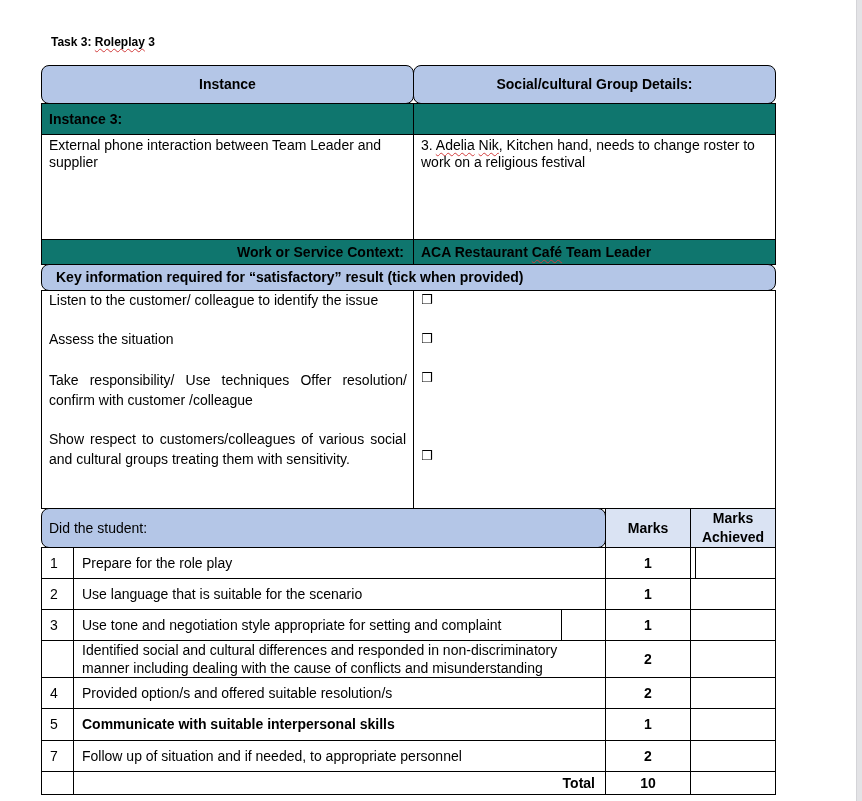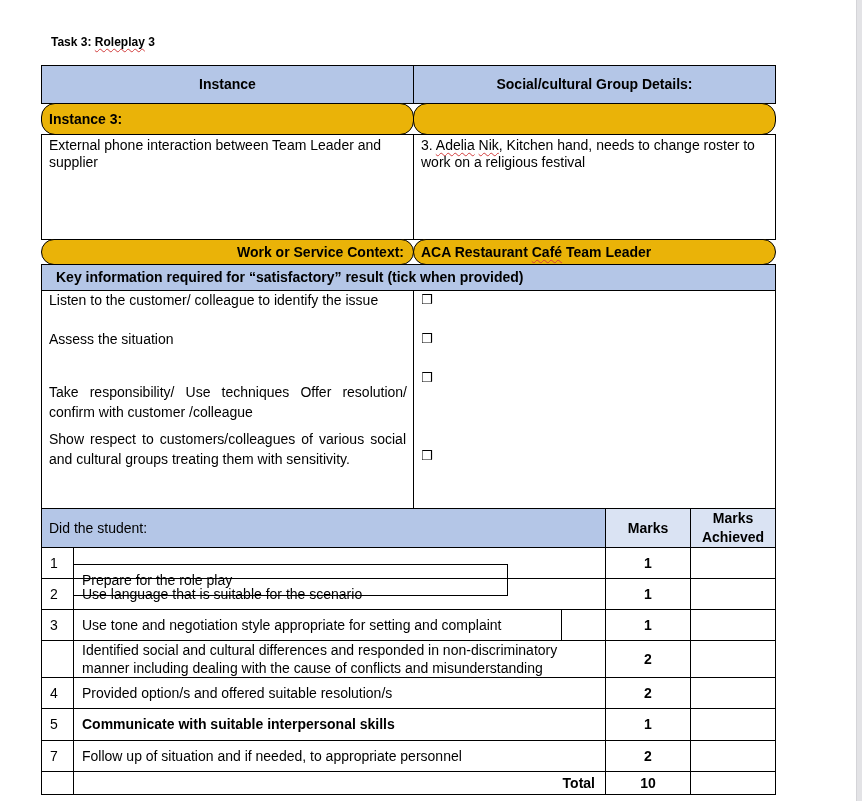--- a/index.html
+++ b/index.html
@@ -9,22 +9,22 @@
   }
   .scrollbar {
     position:absolute; left:856px; top:0; width:6px; height:801px; background:#e3e3e6;
     border-left:1px solid #d4d4d8;
   }
   .title {
     position:absolute; left:51px; top:35px; font-size:12px; font-weight:bold;
   }
   .squiggle { text-decoration: underline wavy #d23c3c; text-decoration-thickness:1px; text-underline-offset:2px; }
   .b { border:1px solid #000; }
-  .hdr { background:#b4c6e7; }
-  .grey { background:#eab308;border-radius:14px; }
+  .hdr { background:#b4c6e7;border-radius:8px; }
+  .grey { background:#0f766e; }
   .lightblue { background:#dae3f3; }
   .cell { position:absolute; box-sizing:border-box; font-size:14px; line-height:17px; }
   .bold { font-weight:bold; }
   .center { display:flex; align-items:center; justify-content:center; text-align:center; }
   .vcenter { display:flex; align-items:center;padding-left:36px; }
   .chk { position:absolute; font-size:13px; line-height:13px; font-family:"DejaVu Sans", sans-serif; }
 </style>
 </head>
 <body>
 
@@ -52,38 +52,38 @@
 
   <div class="cell b" style="left:41px; top:290px; width:373px; height:219px;"></div>
   <div class="cell b" style="left:413px; top:290px; width:363px; height:219px;"></div>
 
   <div class="cell" style="left:49px; top:292px; width:360px;">Listen to the customer/ colleague to identify the issue</div>
   <span class="chk" style="left:421px; top:293px;">❒</span>
 
   <div class="cell" style="left:49px; top:331px; width:360px;">Assess the situation</div>
   <span class="chk" style="left:421px; top:332px;">❒</span>
 
-  <div class="cell" style="left:49px; top:370px; width:358px; line-height:20px; text-align:justify;margin-top:12px;">Take responsibility/ Use techniques Offer resolution/ confirm with customer /colleague</div>
+  <div class="cell" style="left:49px; top:370px; width:358px; line-height:20px; text-align:justify;">Take responsibility/ Use techniques Offer resolution/ confirm with customer /colleague</div>
   <span class="chk" style="left:421px; top:371px;">❒</span>
 
   <div class="cell" style="left:49px; top:430px; width:357px; line-height:19.5px; text-align:justify; text-align-last:left;">Show respect to customers/colleagues of various social and cultural groups treating them with sensitivity.</div>
   <span class="chk" style="left:421px; top:449px;">❒</span>
 </div>
 
 <div>
 
   <div class="cell b hdr vcenter" style="left:41px; top:508px; width:565px; height:40px; padding-left:7px;">Did the student:</div>
   <div class="cell b lightblue bold center" style="left:605px; top:508px; width:86px; height:40px;">Marks</div>
   <div class="cell b lightblue bold center" style="left:690px; top:508px; width:86px; height:40px; flex-direction:column; line-height:19px;">
     <span>Marks</span>
     <span>Achieved</span>
   </div>
 
   <div class="cell b vcenter" style="left:41px; top:547px; width:33px; height:32px; padding-left:8px;">1</div>
-  <div class="cell b vcenter" style="left:73px; top:547px; width:435px; height:32px; padding-left:8px;margin-top:17px;">Prepare for the role play</div>
+  <div class="cell b vcenter" style="left:73px; top:547px; width:623px; height:32px; padding-left:8px;">Prepare for the role play</div>
   <div class="cell b bold center" style="left:605px; top:547px; width:86px; height:32px;">1</div>
   <div class="cell b" style="left:690px; top:547px; width:86px; height:32px;"></div>
 
   <div class="cell b vcenter" style="left:41px; top:578px; width:33px; height:32px; padding-left:8px;">2</div>
   <div class="cell b vcenter" style="left:73px; top:578px; width:533px; height:32px; padding-left:8px;">Use language that is suitable for the scenario</div>
   <div class="cell b bold center" style="left:605px; top:578px; width:86px; height:32px;">1</div>
   <div class="cell b" style="left:690px; top:578px; width:86px; height:32px;"></div>
 
   <div class="cell b vcenter" style="left:41px; top:609px; width:33px; height:32px; padding-left:8px;">3</div>
   <div class="cell b vcenter" style="left:73px; top:609px; width:489px; height:32px; padding-left:8px;">Use tone and negotiation style appropriate for setting and complaint</div>

